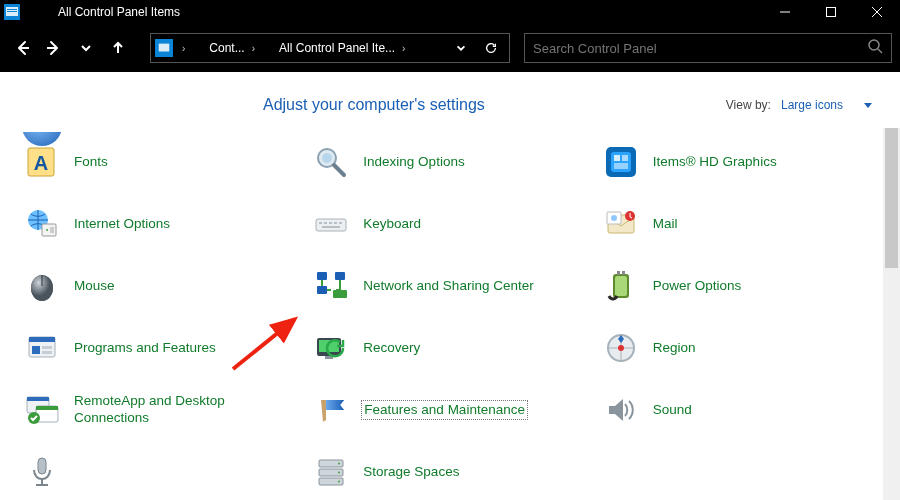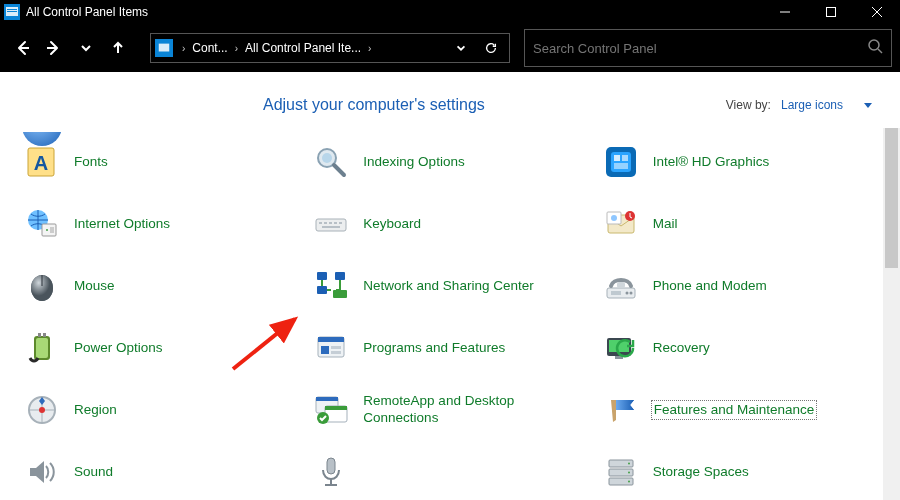--- a/index.html
+++ b/index.html
@@ -14,21 +14,21 @@
     align-items: center;
     font-size: 12px;
   }
   .titlebar .tb-icon {
     width: 16px; height: 16px;
     margin: 0 6px 0 4px;
     background: #0a84d6;
     display: inline-flex; align-items: center; justify-content: center;
     font-size: 10px;
   }
-  .titlebar .tb-title { flex: 1; }
+  .titlebar .tb-title { flex: 1; margin-left: 32px; }
   .titlebar .win-buttons { display: flex; height: 24px; }
   .titlebar .win-btn {
     width: 46px; display:flex; align-items:center; justify-content:center;
     color:#fff;
   }
   .titlebar .win-btn svg { stroke:#fff; stroke-width:1; fill:none; }
 
   
   .navbar {
     height: 48px;
@@ -58,26 +58,26 @@
     font-size: 12px;
     gap:2px;
   }
   .address-bar .addr-icon {
     width:18px; height:18px;
     background:#0a84d6;
     display:inline-flex; align-items:center; justify-content:center;
     font-size:9px;
     margin-right:4px;
   }
-  .address-bar .crumb { white-space:nowrap; padding:0 2px; cursor:pointer; }
+  .address-bar .crumb { white-space:nowrap; padding:0 2px; cursor:pointer;margin-left:17px; }
   .address-bar .sep { padding:0 3px; color:#ccc; font-size:10px;}
   .addr-tail { flex:1; }
   .search-bar {
     flex:1;
-    height:38px;
+    height:30px;
     background:#000;
     border:1px solid #555;
     margin-left:10px;
     display:flex; align-items:center;
     padding:0 8px;
   }
   .search-bar input{
     flex:1; background:transparent; border:0; outline:0;
     color:#888; font-size:13px;
   }
@@ -324,21 +324,21 @@
     <div class="item">
       <span class="icon">
         <svg viewBox="0 0 36 36">
             <rect x="3" y="3" width="30" height="30" rx="5" fill="#0a6ab5"></rect>
             <rect x="8" y="8" width="20" height="20" rx="3" fill="#2aa4ff"></rect>
             <rect x="11" y="11" width="6" height="6" fill="#fff" opacity=".8"></rect>
             <rect x="19" y="11" width="6" height="6" fill="#fff" opacity=".6"></rect>
             <rect x="11" y="19" width="14" height="6" fill="#fff" opacity=".5"></rect>
           </svg>
       </span>
-      <span class="label">Intel® HD Graphics</span>
+      <span class="label">Items® HD Graphics</span>
     </div>
 
     <div class="item">
       <span class="icon">
         <svg viewBox="0 0 36 36">
             <circle cx="14" cy="14" r="10" fill="#6fc0ff"></circle>
             <path d="M4 14h20M14 4v20M7 8c4 3 10 3 14 0M7 20c4-3 10-3 14 0" stroke="#1b5fb4" stroke-width="1" fill="none"></path>
             <rect x="18" y="18" width="14" height="12" rx="1" fill="#f4f4f4" stroke="#999"></rect>
             <circle cx="23" cy="24" r="1" fill="#46a049"></circle>
             <rect x="26" y="21" width="4" height="6" fill="#ccc"></rect>
@@ -397,33 +397,20 @@
         <svg viewBox="0 0 36 36">
             <rect x="4" y="4" width="10" height="8" rx="1" fill="#1b5fb4"></rect>
             <rect x="22" y="4" width="10" height="8" rx="1" fill="#1b5fb4"></rect>
             <rect x="4" y="18" width="10" height="8" rx="1" fill="#1b5fb4"></rect>
             <path d="M9 12v6M27 12v10h-4M14 22h4" stroke="#3a9c3a" stroke-width="2" fill="none"></path>
             <rect x="20" y="22" width="14" height="8" rx="1" fill="#3a9c3a"></rect>
           </svg>
       </span>
       <span class="label">Network and Sharing Center</span>
     </div>
-    <div class="item">
-      <span class="icon">
-        <svg viewBox="0 0 36 36">
-            <rect x="4" y="20" width="28" height="10" rx="2" fill="#e8ecef" stroke="#a7b1b9"></rect>
-            <rect x="8" y="23" width="10" height="4" fill="#bfc9d0"></rect>
-            <circle cx="24" cy="25" r="1.5" fill="#8a949c"></circle>
-            <circle cx="28" cy="25" r="1.5" fill="#8a949c"></circle>
-            <path d="M8 18c2-8 18-8 20 0" stroke="#8a949c" stroke-width="4" fill="none" stroke-linecap="round"></path>
-            <rect x="14" y="14" width="8" height="6" rx="2" fill="#cfd6db"></rect>
-          </svg>
-      </span>
-      <span class="label">Phone and Modem</span>
-    </div>
 
     <div class="item">
       <span class="icon">
         <svg viewBox="0 0 36 36">
             <rect x="10" y="6" width="16" height="24" rx="3" fill="#5c8a2c"></rect>
             <rect x="12" y="8" width="12" height="20" rx="2" fill="#a8d976"></rect>
             <rect x="14" y="3" width="3" height="4" fill="#888"></rect>
             <rect x="19" y="3" width="3" height="4" fill="#888"></rect>
             <path d="M6 28c2 4 6 4 8 0" stroke="#2a2a2a" stroke-width="3" fill="none"></path>
           </svg>

